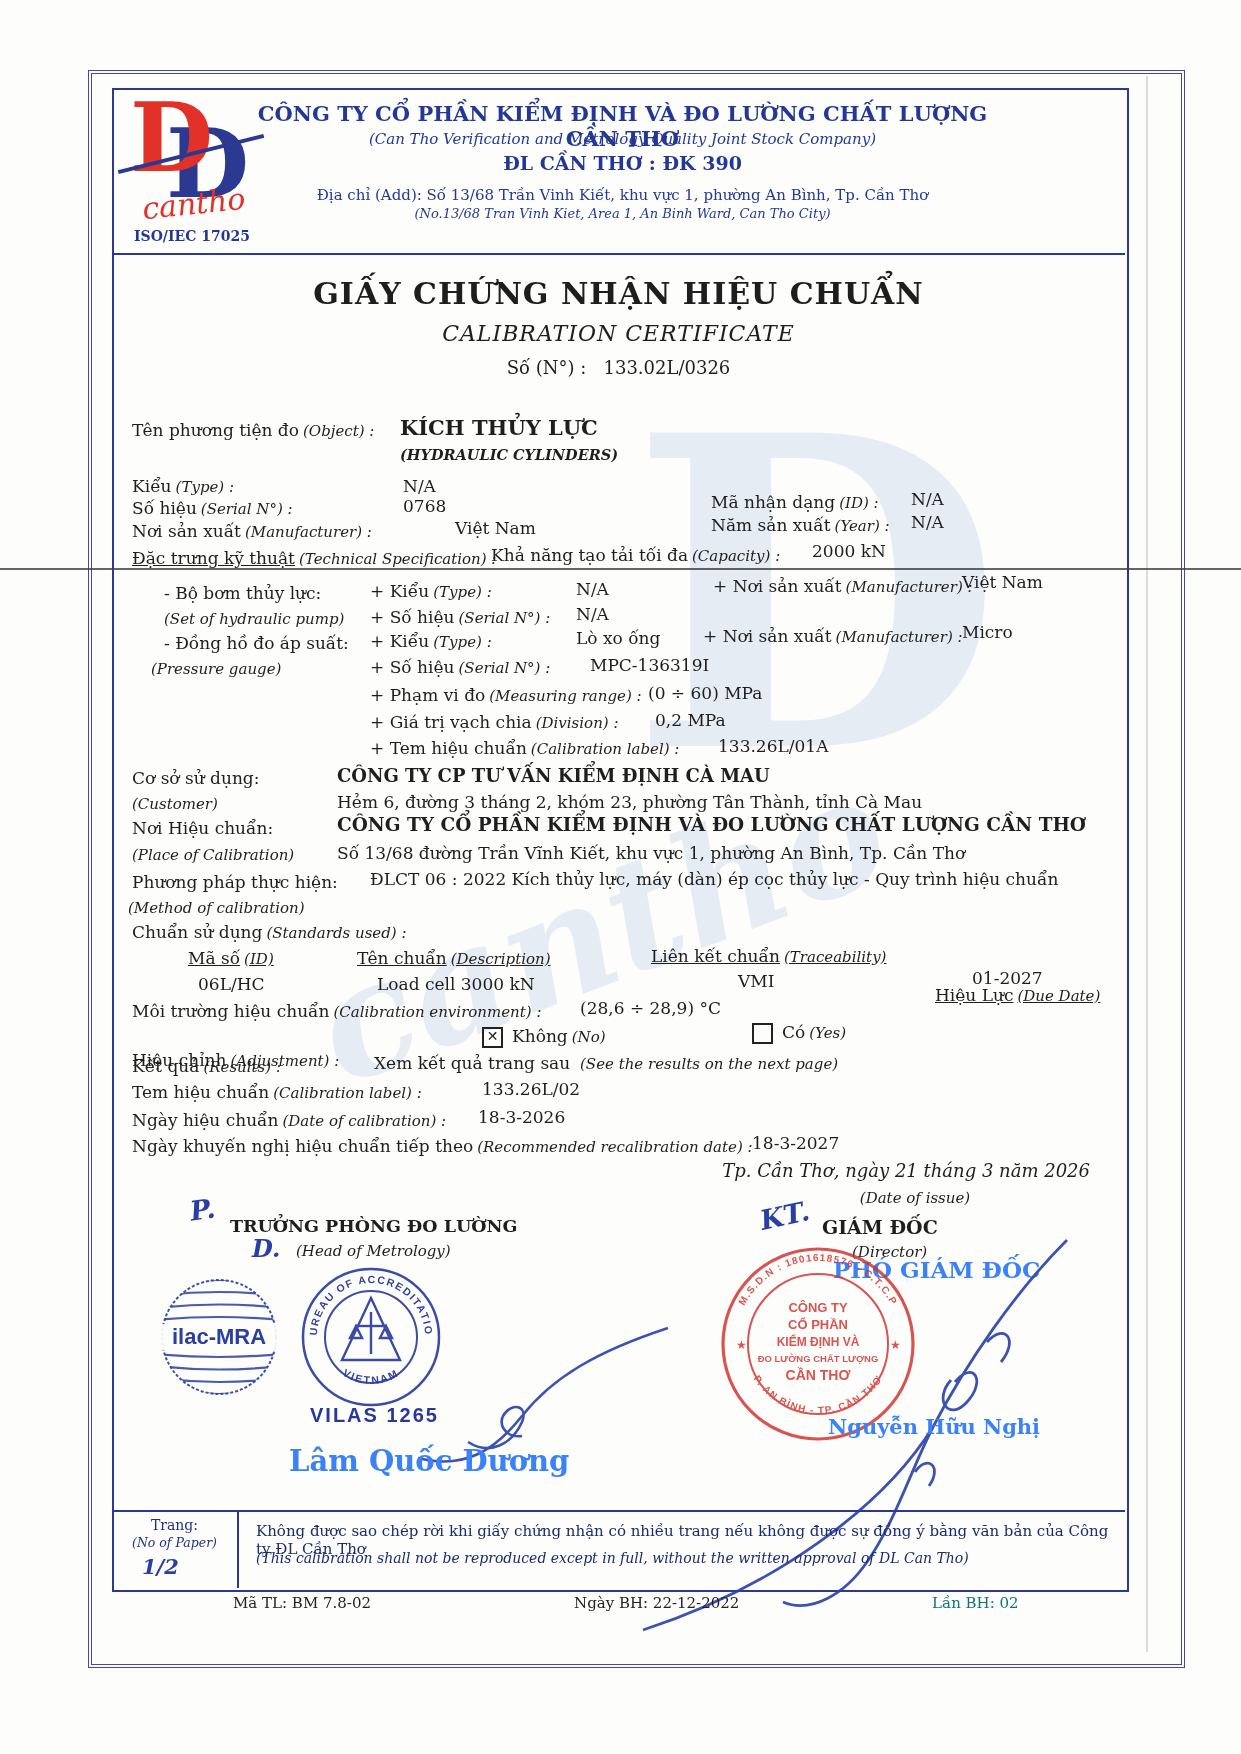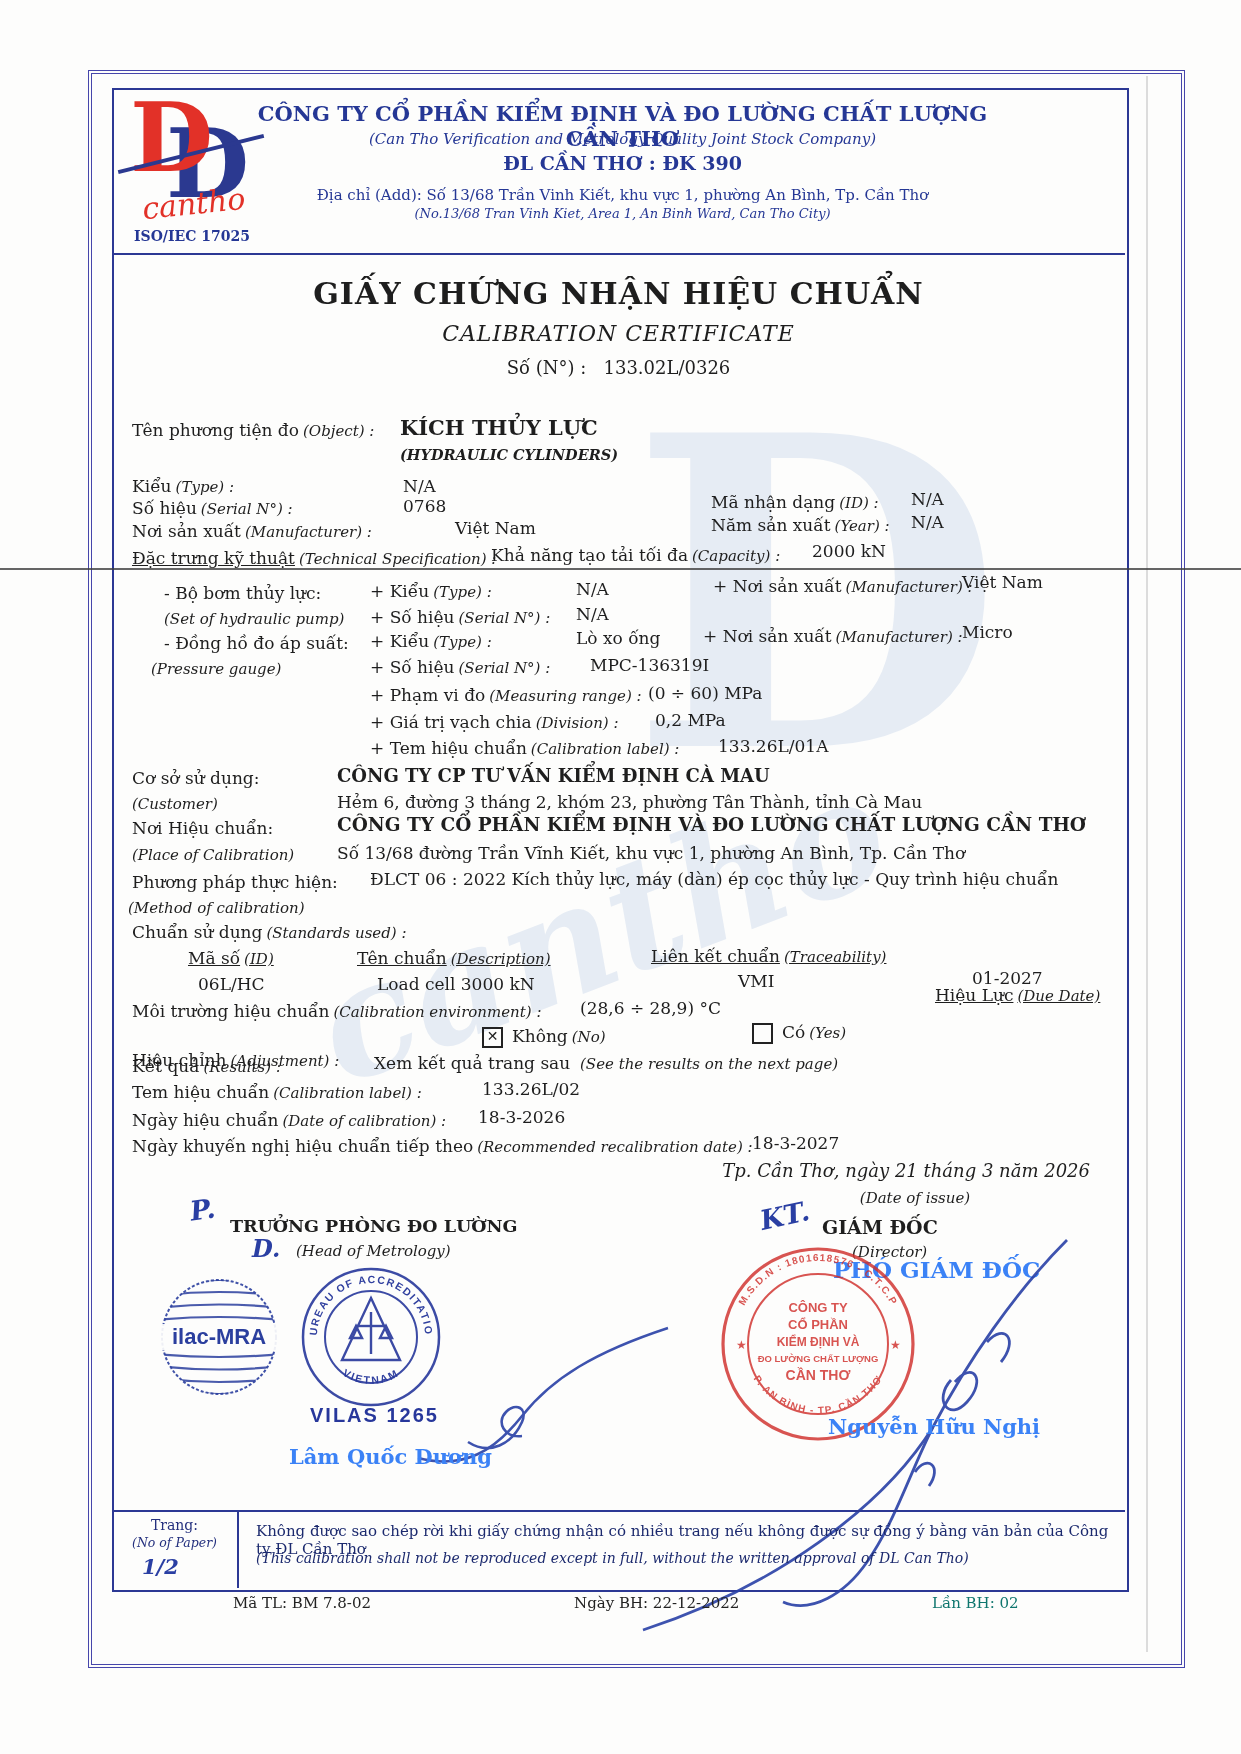--- a/index.html
+++ b/index.html
@@ -278,21 +278,21 @@
   <svg class="abs" style="left:615px;top:1222px;" width="470" height="425" viewBox="0 0 470 425">
     <g stroke="#2940a6" stroke-width="2.8" fill="none" opacity="0.9">
       <path d="M 452 18 C 400 70 352 140 318 205 C 296 248 280 300 252 340 C 230 372 196 392 168 380"></path>
       <path d="M 318 205 C 268 285 160 365 28 408"></path>
       <path d="M 340 160 C 358 138 372 158 352 180 C 334 200 318 178 336 158"></path>
       <path d="M 372 120 C 390 100 404 118 386 140"></path>
       <path d="M 300 250 C 312 232 328 244 314 264"></path>
     </g>
   </svg>
 
-  <span class="abs b red" style="left:289px;top:1444px;font-size:21px;">Lâm Quốc Dương</span>
+  <span class="abs b red" style="left:289px;top:1444px;font-size:29px;">Lâm Quốc Dương</span>
   <span class="abs b red" style="left:828px;top:1414px;font-size:21px;">Nguyễn Hữu Nghị</span>
 
   <div class="abs hline" style="left:112px;top:1510px;width:1013px;"></div>
   <div class="abs vline" style="left:237px;top:1510px;height:78px;"></div>
   <div class="abs center" style="left:112px;top:1517px;width:125px;font-size:14px;color:#24307e;">Trang:</div>
   <div class="abs center" style="left:112px;top:1535px;width:125px;font-size:12.5px;font-style:italic;color:#24307e;">(No of Paper)</div>
   <span class="abs hand" style="left:142px;top:1554px;font-size:21px;">1/2</span>
   <div class="abs" style="left:256px;top:1522px;width:860px;font-size:15px;color:#1c2a6e;">Không được sao chép rời khi giấy chứng nhận có nhiều trang nếu không được sự đồng ý bằng văn bản của Công ty ĐL Cần Thơ</div>
   <div class="abs" style="left:256px;top:1550px;width:860px;font-size:14px;font-style:italic;color:#1c2a6e;">(This calibration shall not be reproduced except in full, without the written approval of DL Can Tho)</div>
 

